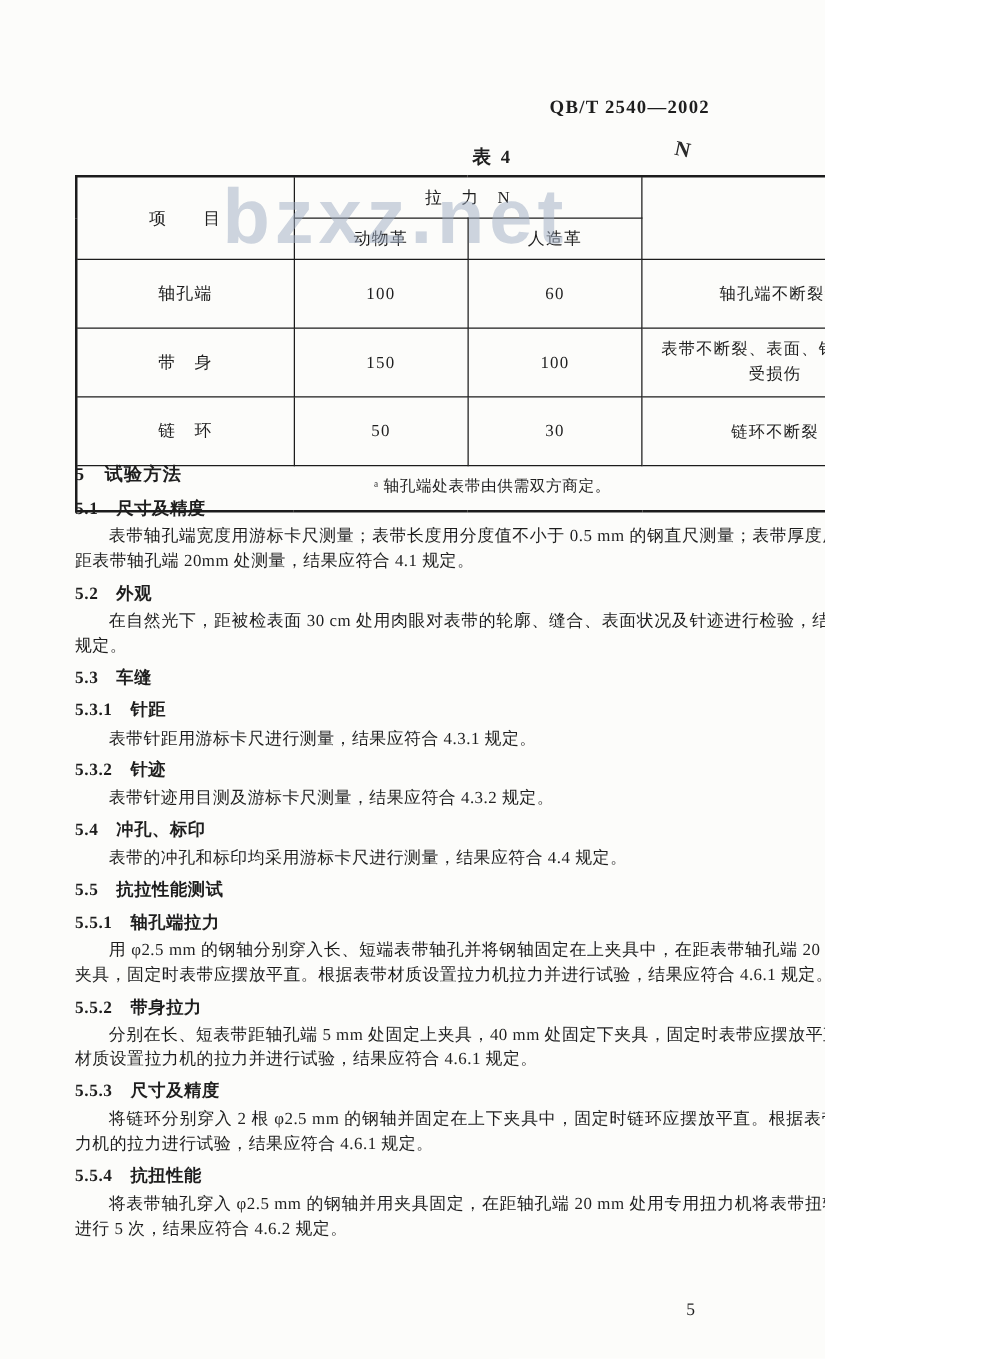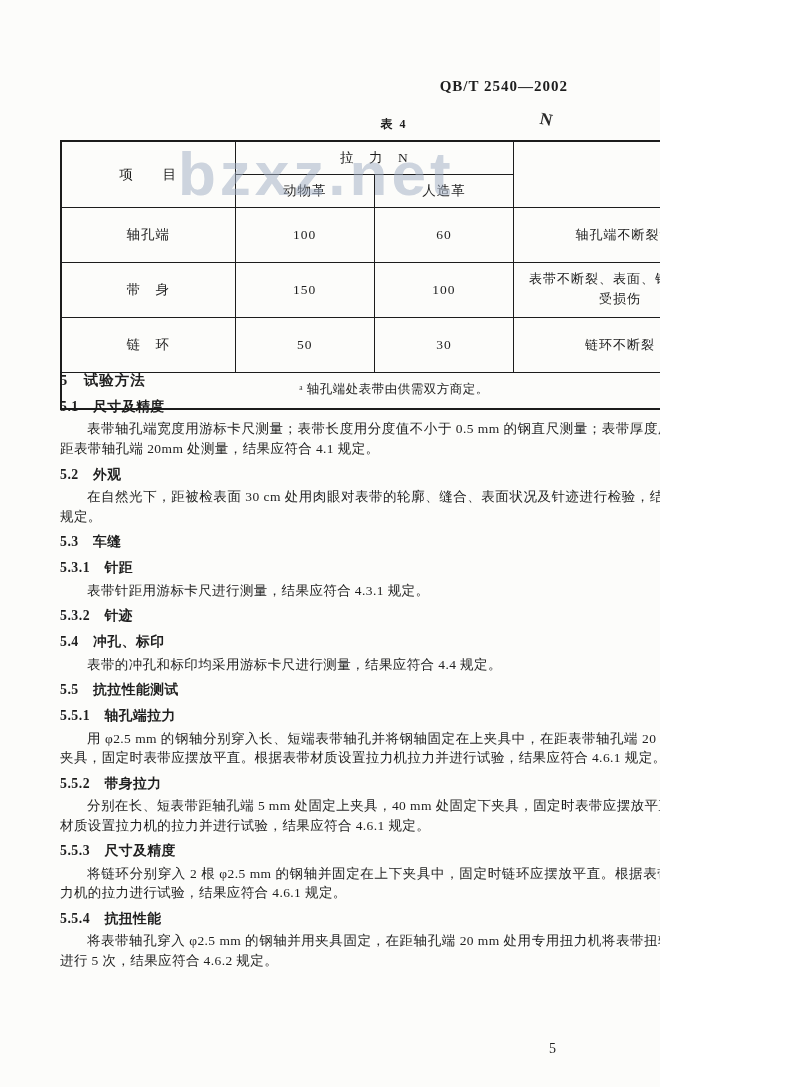--- a/index.html
+++ b/index.html
@@ -32,21 +32,21 @@
     font-weight: bold;
     transform: rotate(12deg);
     color: #2a2a2a;
   }
   .table-caption {
     position: absolute;
     top: 116px;
     left: 60px;
     width: 668px;
     text-align: center;
-    font-size: 12px;
+    font-size: 15px;
     font-weight: bold;
     letter-spacing: 2px;
   }
   .watermark {
     position: absolute;
     top: 138px;
     left: 178px;
     font-family: "Liberation Sans", sans-serif;
     font-size: 62px;
     font-weight: bold;
@@ -171,20 +171,21 @@
   <div class="content">
     <div class="h1">5　试验方法</div>
     <div class="h2">5.1　尺寸及精度</div>
     <div class="p">表带轴孔端宽度用游标卡尺测量；表带长度用分度值不小于 0.5 mm 的钢直尺测量；表带厚度用游标卡尺在距表带轴孔端 20mm 处测量，结果应符合 4.1 规定。</div>
     <div class="h2">5.2　外观</div>
     <div class="p">在自然光下，距被检表面 30 cm 处用肉眼对表带的轮廓、缝合、表面状况及针迹进行检验，结果应符合 2.1 规定。</div>
     <div class="h2">5.3　车缝</div>
     <div class="h2">5.3.1　针距</div>
     <div class="p">表带针距用游标卡尺进行测量，结果应符合 4.3.1 规定。</div>
     <div class="h2">5.3.2　针迹</div>
+    <div class="p">表带针迹用目测及游标卡尺测量，结果应符合 4.3.2 规定。</div>
     <div class="h2">5.4　冲孔、标印</div>
     <div class="p">表带的冲孔和标印均采用游标卡尺进行测量，结果应符合 4.4 规定。</div>
     <div class="h2">5.5　抗拉性能测试</div>
     <div class="h2">5.5.1　轴孔端拉力</div>
     <div class="p">用 φ2.5 mm 的钢轴分别穿入长、短端表带轴孔并将钢轴固定在上夹具中，在距表带轴孔端 20 mm 处固定下夹具，固定时表带应摆放平直。根据表带材质设置拉力机拉力并进行试验，结果应符合 4.6.1 规定。</div>
     <div class="h2">5.5.2　带身拉力</div>
     <div class="p">分别在长、短表带距轴孔端 5 mm 处固定上夹具，40 mm 处固定下夹具，固定时表带应摆放平直。根据表带材质设置拉力机的拉力并进行试验，结果应符合 4.6.1 规定。</div>
     <div class="h2">5.5.3　尺寸及精度</div>
     <div class="p">将链环分别穿入 2 根 φ2.5 mm 的钢轴并固定在上下夹具中，固定时链环应摆放平直。根据表带材质设置拉力机的拉力进行试验，结果应符合 4.6.1 规定。</div>
     <div class="h2">5.5.4　抗扭性能</div>

